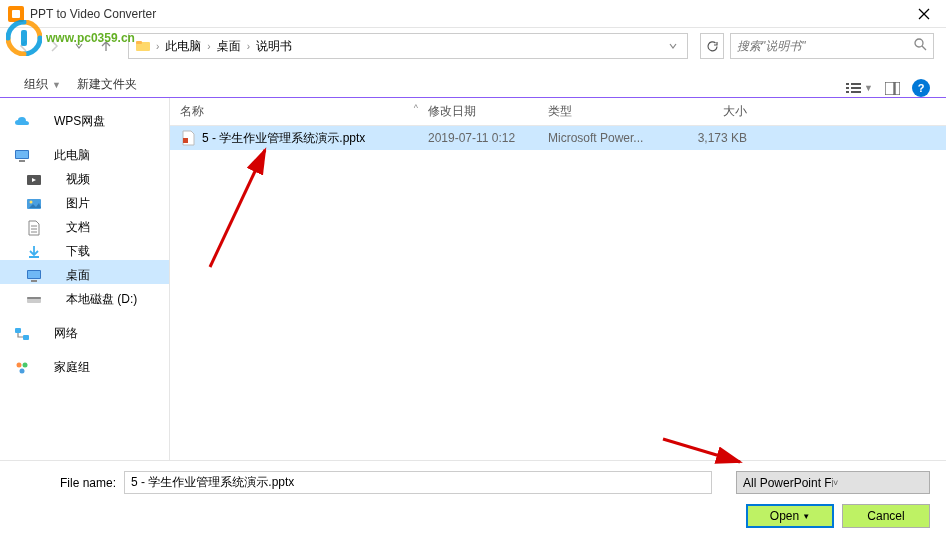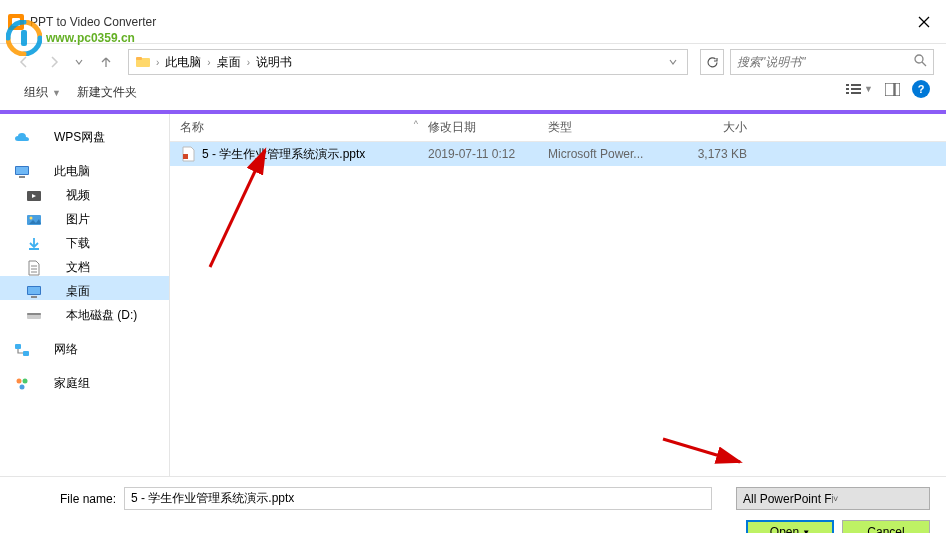--- a/index.html
+++ b/index.html
@@ -1,18 +1,18 @@
 <!DOCTYPE html>
 <html><head>
   <meta charset="utf-8">
   <style>
     * { box-sizing: border-box; margin: 0; padding: 0; }
     body { font-family: "Microsoft YaHei", "Segoe UI", sans-serif; font-size: 12px; background: #fff; width: 946px; height: 533px; overflow: hidden; position: relative; }
     
-    .titlebar { height: 44px; display: flex; align-items: center; padding: 0 8px; border-bottom: 1px solid #e5e5e5; }
+    .titlebar { height: 28px; display: flex; align-items: center; padding: 0 8px; border-bottom: 1px solid #e5e5e5; }
     .titlebar-icon { width: 16px; height: 16px; margin-right: 6px; background: #ff8c00; border-radius: 2px; display: flex; align-items: center; justify-content: center; }
     .titlebar-icon svg { width: 10px; height: 10px; }
     .titlebar-title { flex: 1; font-size: 12px; color: #333; }
     .titlebar-close { width: 28px; height: 28px; display: flex; align-items: center; justify-content: center; cursor: pointer; }
     
     .navbar { height: 36px; display: flex; align-items: center; padding: 0 12px; gap: 6px; }
     .nav-btn { width: 24px; height: 24px; display: flex; align-items: center; justify-content: center; color: #888; cursor: pointer; }
     .nav-btn.disabled { color: #ccc; }
     .nav-chev { width: 14px; height: 24px; display: flex; align-items: center; justify-content: center; color: #888; }
     .nav-up { width: 20px; height: 24px; display: flex; align-items: center; justify-content: center; color: #888; cursor: pointer; margin-left: 4px; }
@@ -22,21 +22,21 @@
     .breadcrumb-sep { color: #888; margin: 0 3px; font-size: 10px; }
     .breadcrumb-item { padding: 0 3px; cursor: pointer; }
     .breadcrumb-end { margin-left: auto; display: flex; align-items: center; gap: 4px; padding-right: 6px; color: #888; }
     
     .refresh-btn { width: 24px; height: 26px; border: 1px solid #ccc; display: flex; align-items: center; justify-content: center; cursor: pointer; color: #555; }
     
     .search-box { width: 204px; height: 26px; border: 1px solid #ccc; display: flex; align-items: center; padding: 0 6px; }
     .search-input { flex: 1; border: none; outline: none; font-size: 12px; color: #888; font-style: italic; }
     .search-icon { color: #888; }
     
-    .toolbar { height: 34px; display: flex; align-items: flex-start; padding: 0 16px; border-bottom: 4px solid #8b5cf6; }
+    .toolbar { height: 34px; display: flex; align-items: flex-end; padding: 0 16px; border-bottom: 1px solid #8b5cf6; }
     .toolbar-item { padding: 4px 8px; cursor: pointer; color: #333; display: flex; align-items: center; gap: 4px; }
     .toolbar-chev { color: #888; font-size: 9px; }
     .toolbar-right { margin-left: auto; display: flex; align-items: center; gap: 12px; }
     .view-btn { display: flex; align-items: center; gap: 3px; cursor: pointer; color: #555; }
     .help-btn { width: 18px; height: 18px; border-radius: 50%; background: #0078d7; color: #fff; display: flex; align-items: center; justify-content: center; font-size: 11px; font-weight: bold; cursor: pointer; }
     
     .body { display: flex; height: 362px; }
     
     .sidebar { width: 170px; border-right: 1px solid #e5e5e5; padding: 8px 0; overflow-y: auto; }
     .sidebar-item { height: 24px; display: flex; align-items: flex-end; padding: 0 8px 0 26px; cursor: pointer; gap: 24px; }
@@ -221,35 +221,35 @@
             <rect x="1" y="3" width="14" height="10" fill="#4a9fe0" rx="1"></rect>
             <circle cx="5" cy="6" r="1.5" fill="#ffe066"></circle>
             <polygon points="3,12 7,8 10,11 13,7 15,12" fill="#2d7ab8"></polygon>
           </svg>
         </span>
       <span>图片</span>
     </div>
     <div class="sidebar-item">
       <span class="sidebar-icon">
           <svg width="16" height="16" viewBox="0 0 16 16">
-            <path d="M8 2 L8 10 M4 7 L8 11 L12 7 M3 13 L13 13" fill="none" stroke="#3fb0f0" stroke-width="1.8"></path>
-          </svg>
-        </span>
-      <span>下载</span>
-    </div>
-    <div class="sidebar-item">
-      <span class="sidebar-icon">
-          <svg width="16" height="16" viewBox="0 0 16 16">
             <path d="M3 1 L10 1 L13 4 L13 15 L3 15 Z" fill="#fff" stroke="#888"></path>
             <line x1="5" y1="6" x2="11" y2="6" stroke="#888"></line>
             <line x1="5" y1="9" x2="11" y2="9" stroke="#888"></line>
             <line x1="5" y1="12" x2="11" y2="12" stroke="#888"></line>
           </svg>
         </span>
       <span>文档</span>
+    </div>
+    <div class="sidebar-item">
+      <span class="sidebar-icon">
+          <svg width="16" height="16" viewBox="0 0 16 16">
+            <path d="M8 2 L8 10 M4 7 L8 11 L12 7 M3 13 L13 13" fill="none" stroke="#3fb0f0" stroke-width="1.8"></path>
+          </svg>
+        </span>
+      <span>下载</span>
     </div>
     <div class="sidebar-item selected">
       <span class="sidebar-icon">
           <svg width="16" height="16" viewBox="0 0 16 16">
             <rect x="1" y="2" width="14" height="9" fill="#3578c7" rx="1"></rect>
             <rect x="2" y="3" width="12" height="7" fill="#6fb8f5"></rect>
             <rect x="5" y="12" width="6" height="2" fill="#888"></rect>
           </svg>
         </span>
       <span>桌面</span>

